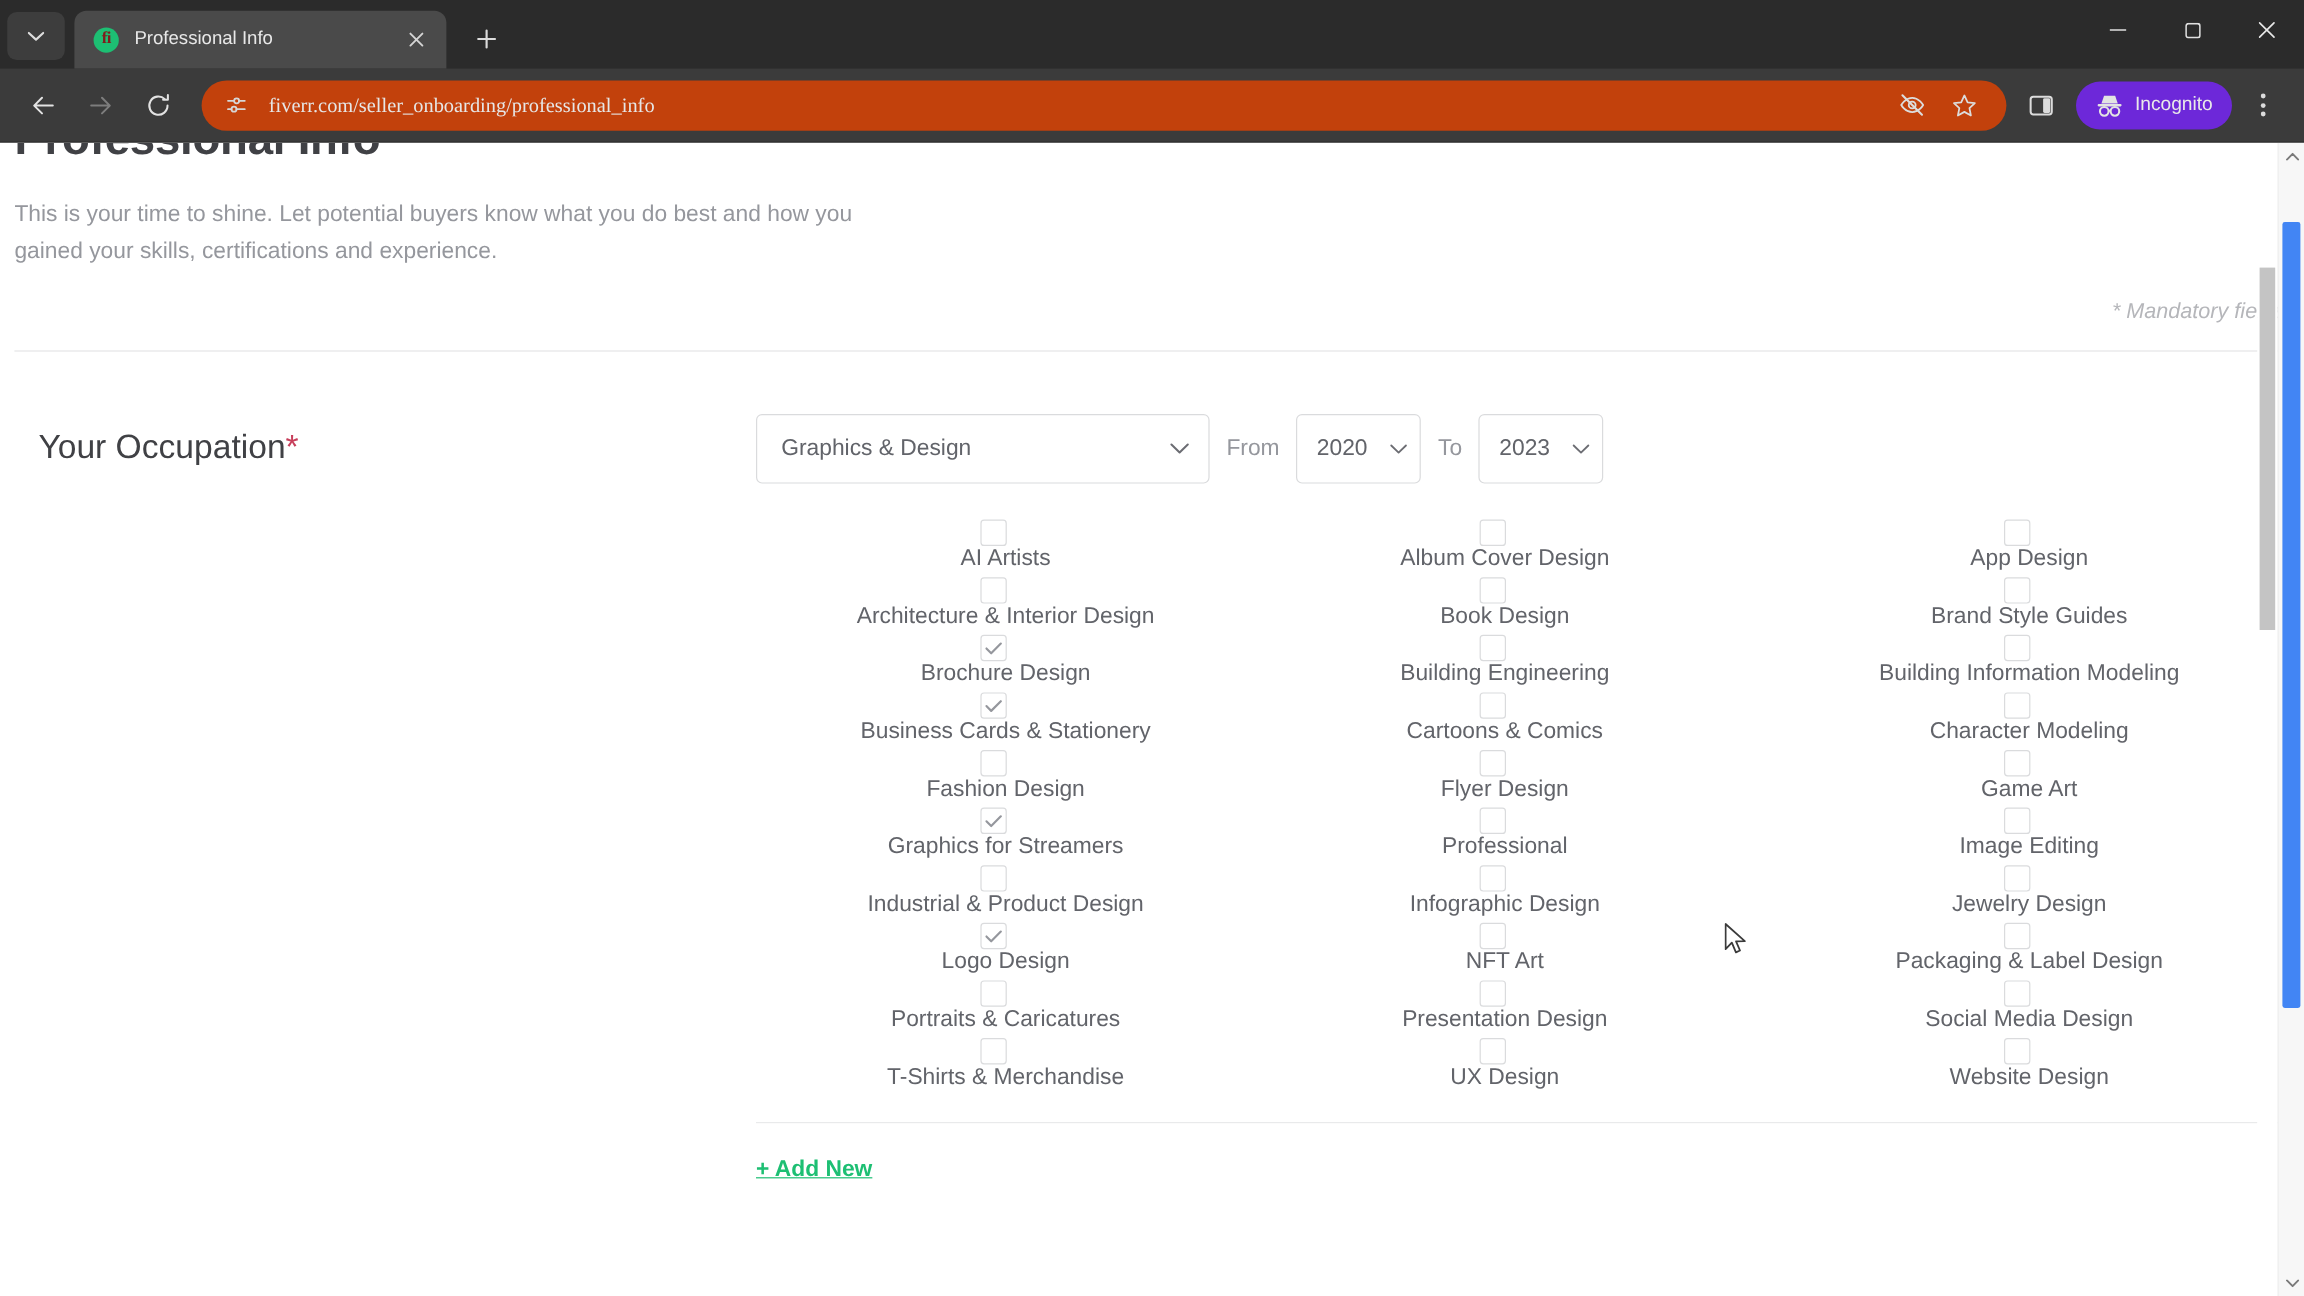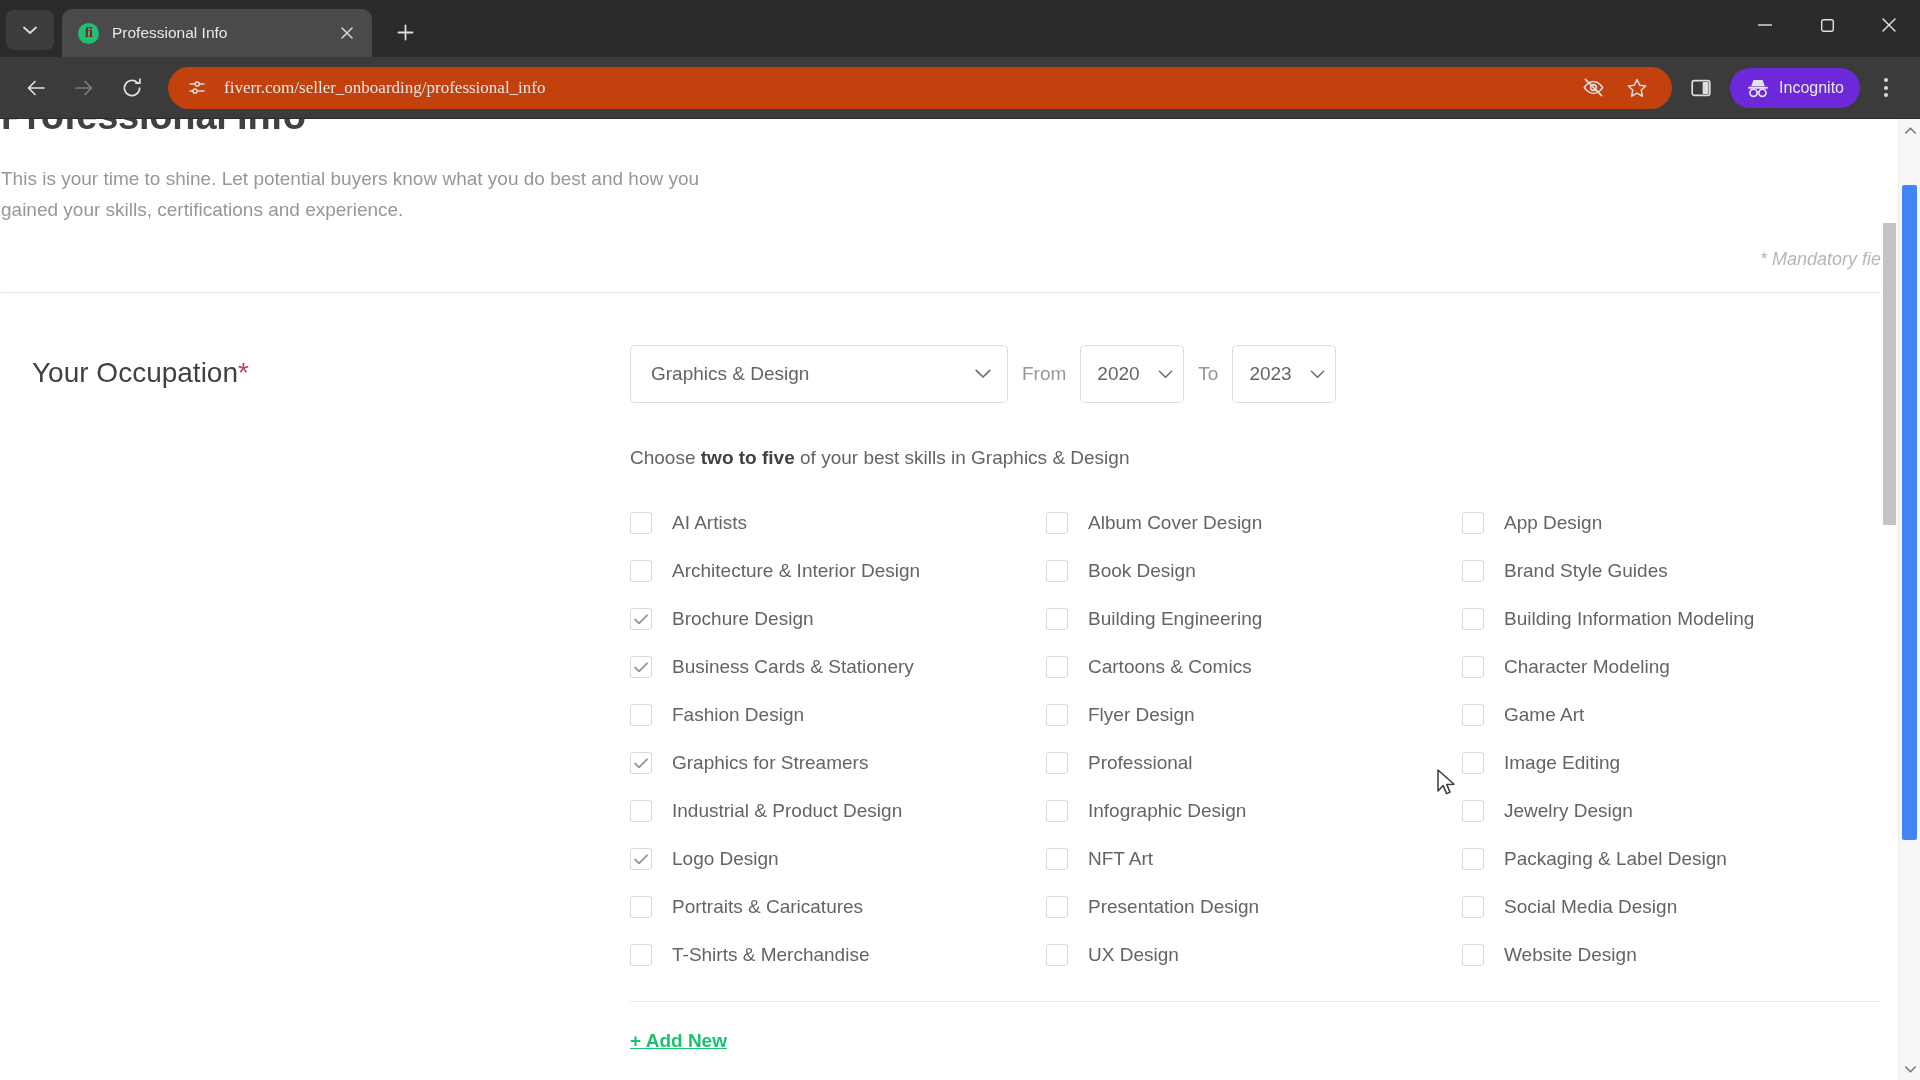--- a/index.html
+++ b/index.html
@@ -293,20 +293,21 @@
   .skills-grid {
     margin-top: 30px;
     display: grid;
     grid-template-columns: 416px 416px 1fr;
     row-gap: 0px;
   }
   .skill {
     display: flex;
     align-items: center;
     height: 48px;
+    flex-direction: column;
   }
   .cb {
     width: 22px; height: 22px;
     border: 1px solid #dadbdd;
     border-radius: 3px;
     background: #fff;
     flex: none;
     margin-right: 20px;
     display: flex;
     align-items: center;
@@ -499,21 +500,21 @@
       <i></i>
       <i></i>
     </div>
   </div>
 
   <div class="viewport">
     <div class="page">
 
       <div class="content-wrap" style="top: 0px; padding-left: 0px;">
 
-        <div class="intro" style="padding-left: 1px;">
+        <div class="intro" style="padding-left: 12px;">
           <div class="page-title" style="margin-left: 0px;">Professional Info</div>
           <div class="intro-text" style="margin-left: 0px;">This is your time to shine. Let potential buyers know what you do best and how you gained your skills, certifications and experience.</div>
           <div class="mandatory">* Mandatory fields</div>
           <div class="rule"></div>
         </div>
 
         <div class="section">
           <div class="sec-label">
             <span>Your Occupation</span><span class="star">*</span>
           </div>
@@ -547,23 +548,20 @@
                 <span class="select-val">2023</span>
                 <span class="chev">
                   <svg width="15" height="9" viewBox="0 0 16 10">
                     <path d="M1.2 1.4 L8 8 L14.8 1.4" stroke="#6c6d73" stroke-width="1.7" fill="none" stroke-linecap="round" stroke-linejoin="round"></path>
                   </svg>
                 </span>
               </div>
             </div>
 
             
-            <div class="choose-line">
-              <span>Choose </span><b>two to five</b><span> of your best skills in Graphics &amp; Design</span>
-            </div>
 
             
             <div class="skills-grid" id="skills-grid">
                 <div class="skill">
                   <span class="cb"></span>
                   <span class="skill-label">AI Artists</span>
                 </div>
                 <div class="skill">
                   <span class="cb"></span>
                   <span class="skill-label">Album Cover Design</span>

